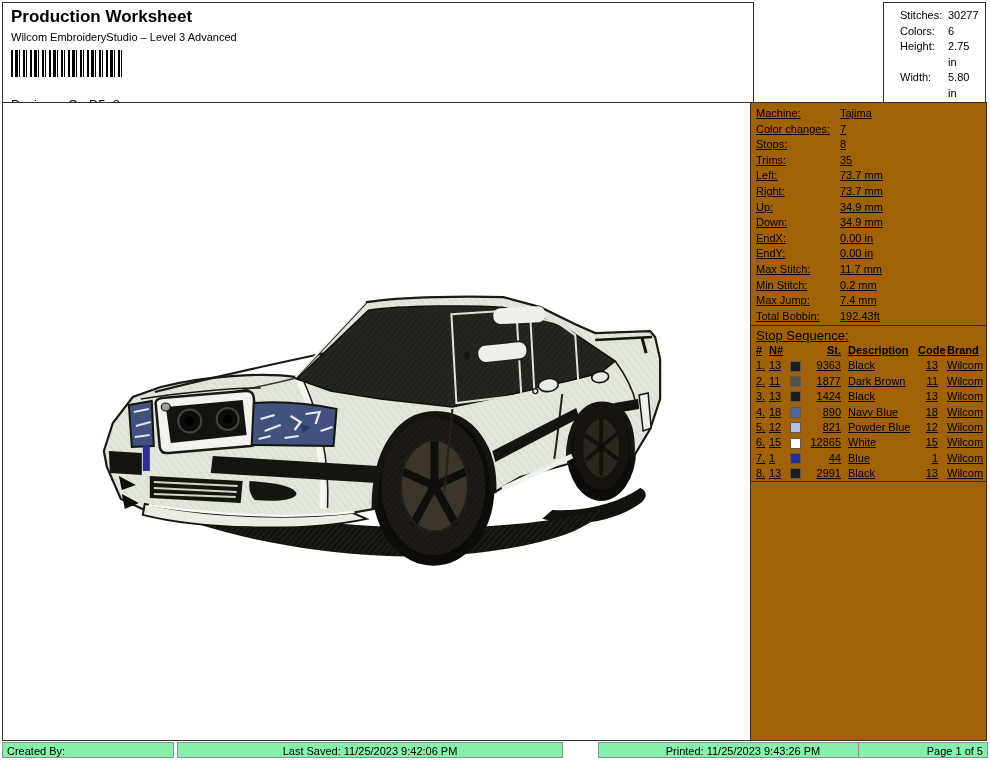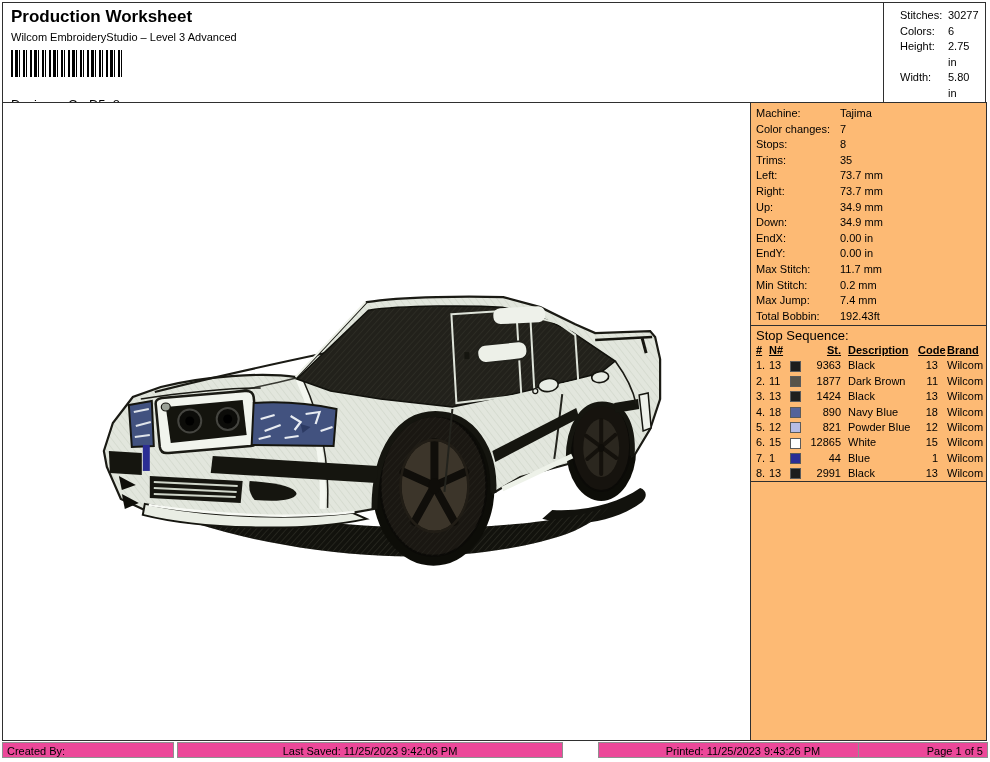--- a/index.html
+++ b/index.html
@@ -1,56 +1,56 @@
 <!DOCTYPE html>
 <html><head>
 <meta charset="utf-8">
 <style>
   html,body{margin:0;padding:0;background:#fff;}
   .page{position:relative;width:990px;height:762px;background:#fff;
         font-family:"Liberation Sans",sans-serif;color:#000;overflow:hidden;}
 
   
-  .hdr-left{position:absolute;left:2px;top:2px;width:882px;height:101px;
+  .hdr-left{position:absolute;left:2px;top:2px;width:752px;height:101px;
             border:1px solid #2f2f2f;box-sizing:border-box;padding:3px 8px;}
   .hdr-title{font-size:17px;font-weight:bold;line-height:22px;}
   .hdr-sub{font-size:11px;line-height:14px;margin-top:2px;}
   .barcode{width:112px;height:27px;margin-top:6px;background:
     repeating-linear-gradient(90deg,#000 0 2px,transparent 2px 4px,#000 4px 7px,
     transparent 7px 8px,#000 8px 9px,transparent 9px 12px,#000 12px 14px,
     transparent 14px 15px,#000 15px 16px,transparent 16px 19px);}
   .hdr-kv{display:grid;grid-template-columns:57px auto;font-size:13px;line-height:16px;margin-top:20px;}
   .hdr-right{position:absolute;left:883px;top:2px;width:103px;height:101px;
              border:1px solid #2f2f2f;box-sizing:border-box;padding:5px 16px;}
   .stat-row{display:grid;grid-template-columns:48px auto;font-size:11px;line-height:15.6px;}
 
   
   .canvas{position:absolute;left:2px;top:102px;width:749px;height:639px;
           border:1px solid #2f2f2f;box-sizing:border-box;background:#fff;}
   .canvas svg{display:block;width:100%;height:100%;}
 
   
   .panel{position:absolute;left:750px;top:102px;width:237px;height:639px;box-sizing:border-box;}
-  .panel-box{border:1px solid #2f2f2f;box-sizing:border-box;background:#fdba74;}
+  .panel-box{border:1px solid #2f2f2f;box-sizing:border-box;background:#a16207;text-decoration:underline;}
   .pb-machine{height:224px;padding:3px 5px;}
   .pb-stops{height:157px;margin-top:-1px;padding:2px 5px;}
   .pb-empty{height:260px;margin-top:-1px;}
   .m-row{display:grid;grid-template-columns:84px auto;font-size:11px;line-height:15.6px;}
   .ss-title{font-size:13px;line-height:15px;}
   .ss-grid{display:grid;grid-template-columns:13px 20px 15px 40px 74px 23px 39px;
            font-size:11px;line-height:15.4px;align-items:center;}
   .ss-head span{font-weight:bold;text-decoration:underline;}
   .ra{text-align:right;padding-right:3px;}
   .desc{padding-left:4px;}
   .brand{padding-left:6px;}
   .swatch{width:11px;height:11px;border:1px solid #5a5a5a;box-sizing:border-box;margin-left:1px;}
 
   
   .footer-cell{position:absolute;top:742px;height:16px;box-sizing:border-box;
-               border:1px solid #8f8f8f;background:#ec4899;font-size:11px;line-height:16px;}
+               border:1px solid #8f8f8f;background:#86efac;font-size:11px;line-height:16px;}
   .fc1{left:2px;width:172px;padding-left:4px;}
   .fc2{left:177px;width:386px;text-align:center;}
   .fc3{left:566px;width:290px;text-align:center;margin-left:32px;}
   .fc4{left:858px;width:130px;text-align:right;padding-right:4px;}
 </style>
 </head>
 <body>
 
 <div class="page">
 

